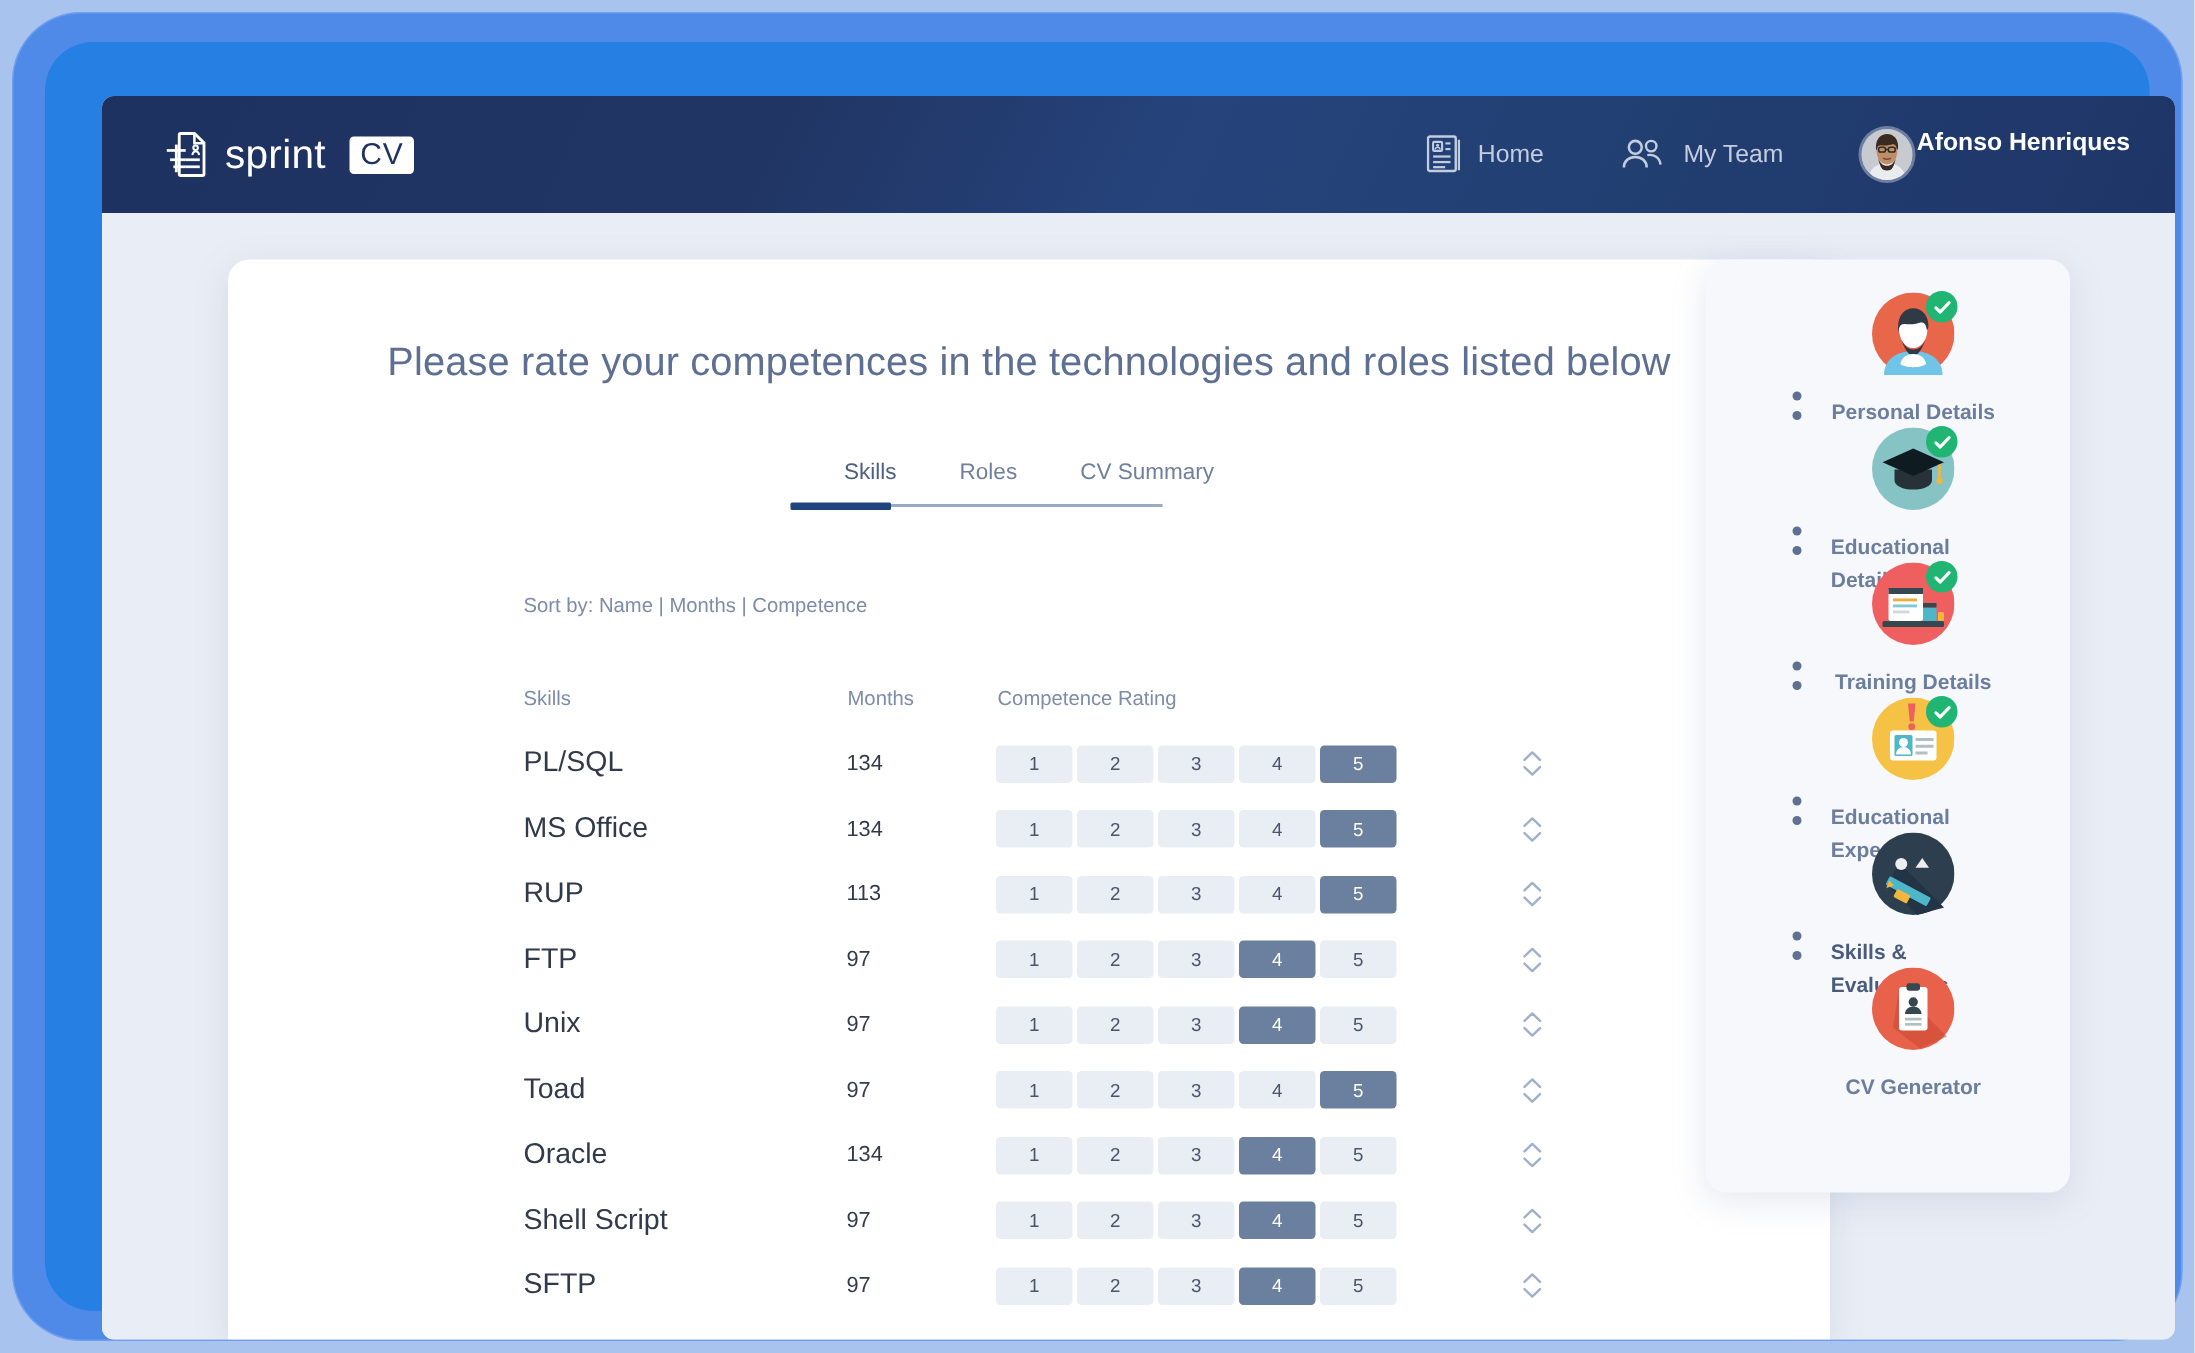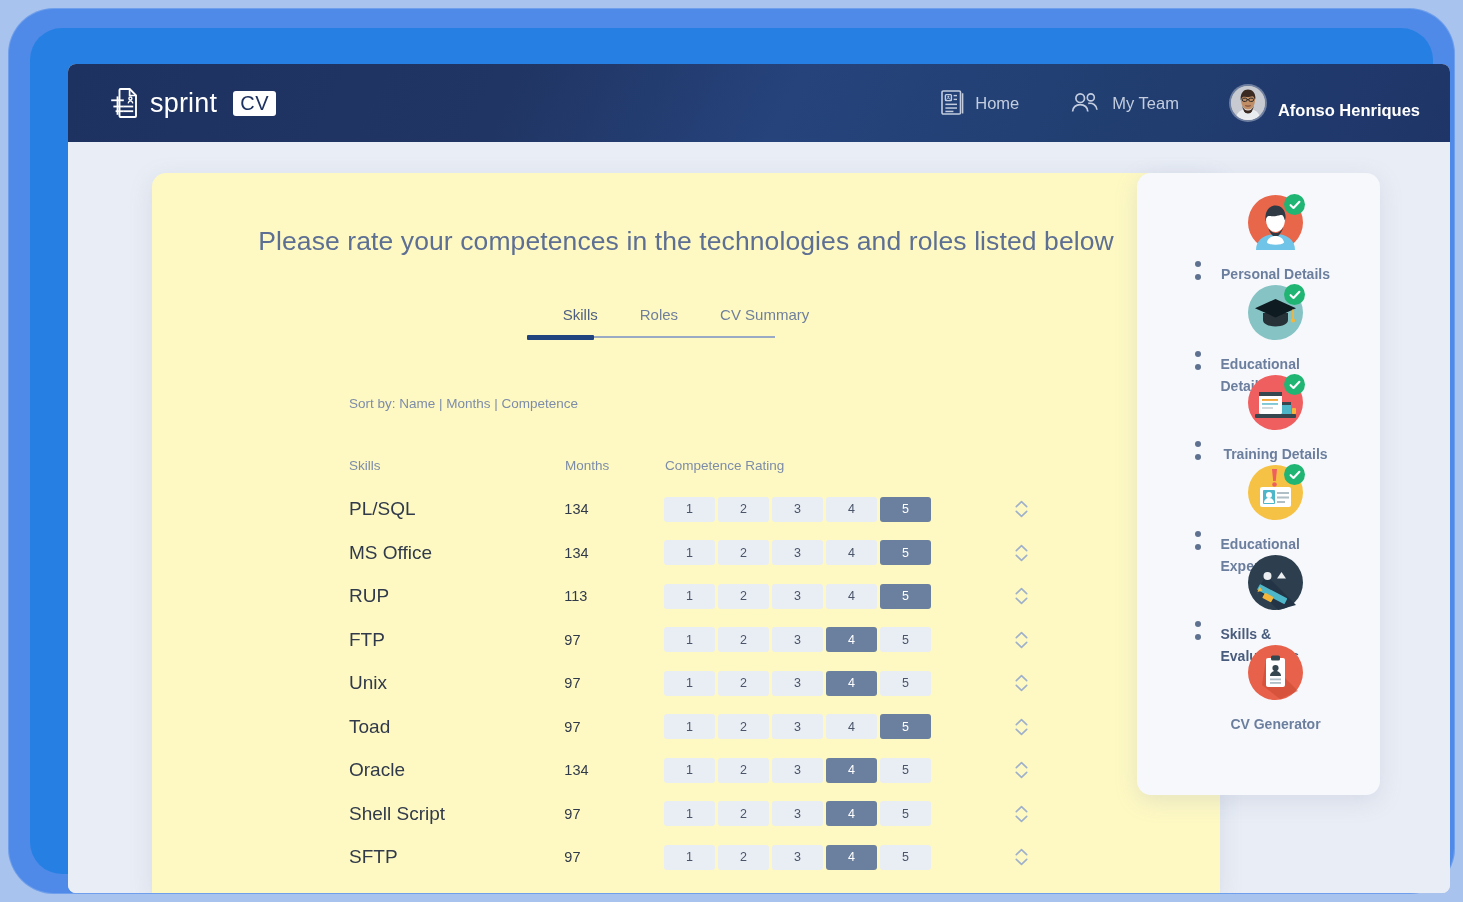--- a/index.html
+++ b/index.html
@@ -88,21 +88,21 @@
     display: flex;
     align-items: center;
     gap: 11px;
     color: #c3cddf;
     font-size: 16.5px;
     cursor: pointer;
     margin-right: 52px;
   }
   .nav-item svg { display: block; }
 
-  .user-chip { display: flex; align-items: flex-end; gap: 13px; cursor: pointer; }
+  .user-chip { display: flex; align-items: flex-start; gap: 3px; cursor: pointer; }
   .user-name { color: #ffffff; font-size: 16.5px; font-weight: 600; }
   .avatar {
     width: 34px; height: 34px; border-radius: 50%;
     overflow: hidden; background: #b9bcc2; position: relative;
     box-shadow: 0 0 0 2px rgba(255,255,255,.35);
   }
 
   
   #page-body {
     position: absolute;
@@ -112,21 +112,21 @@
     background: #e9edf5;
   }
 
   
   #main-card {
     position: absolute;
     left: 84px;
     top: 31px;
     width: 1068px;
     height: 720px;
-    background: #fef9c3;
+    background: #ffffff;
     border-radius: 14px 14px 0 0;
     box-shadow: 0 6px 22px rgba(140,155,185,.22);
     overflow: hidden;
   }
 
   #page-title {
     text-align: center;
     margin-top: 53px;
     color: #5d6f93;
     font-size: 26.5px;

